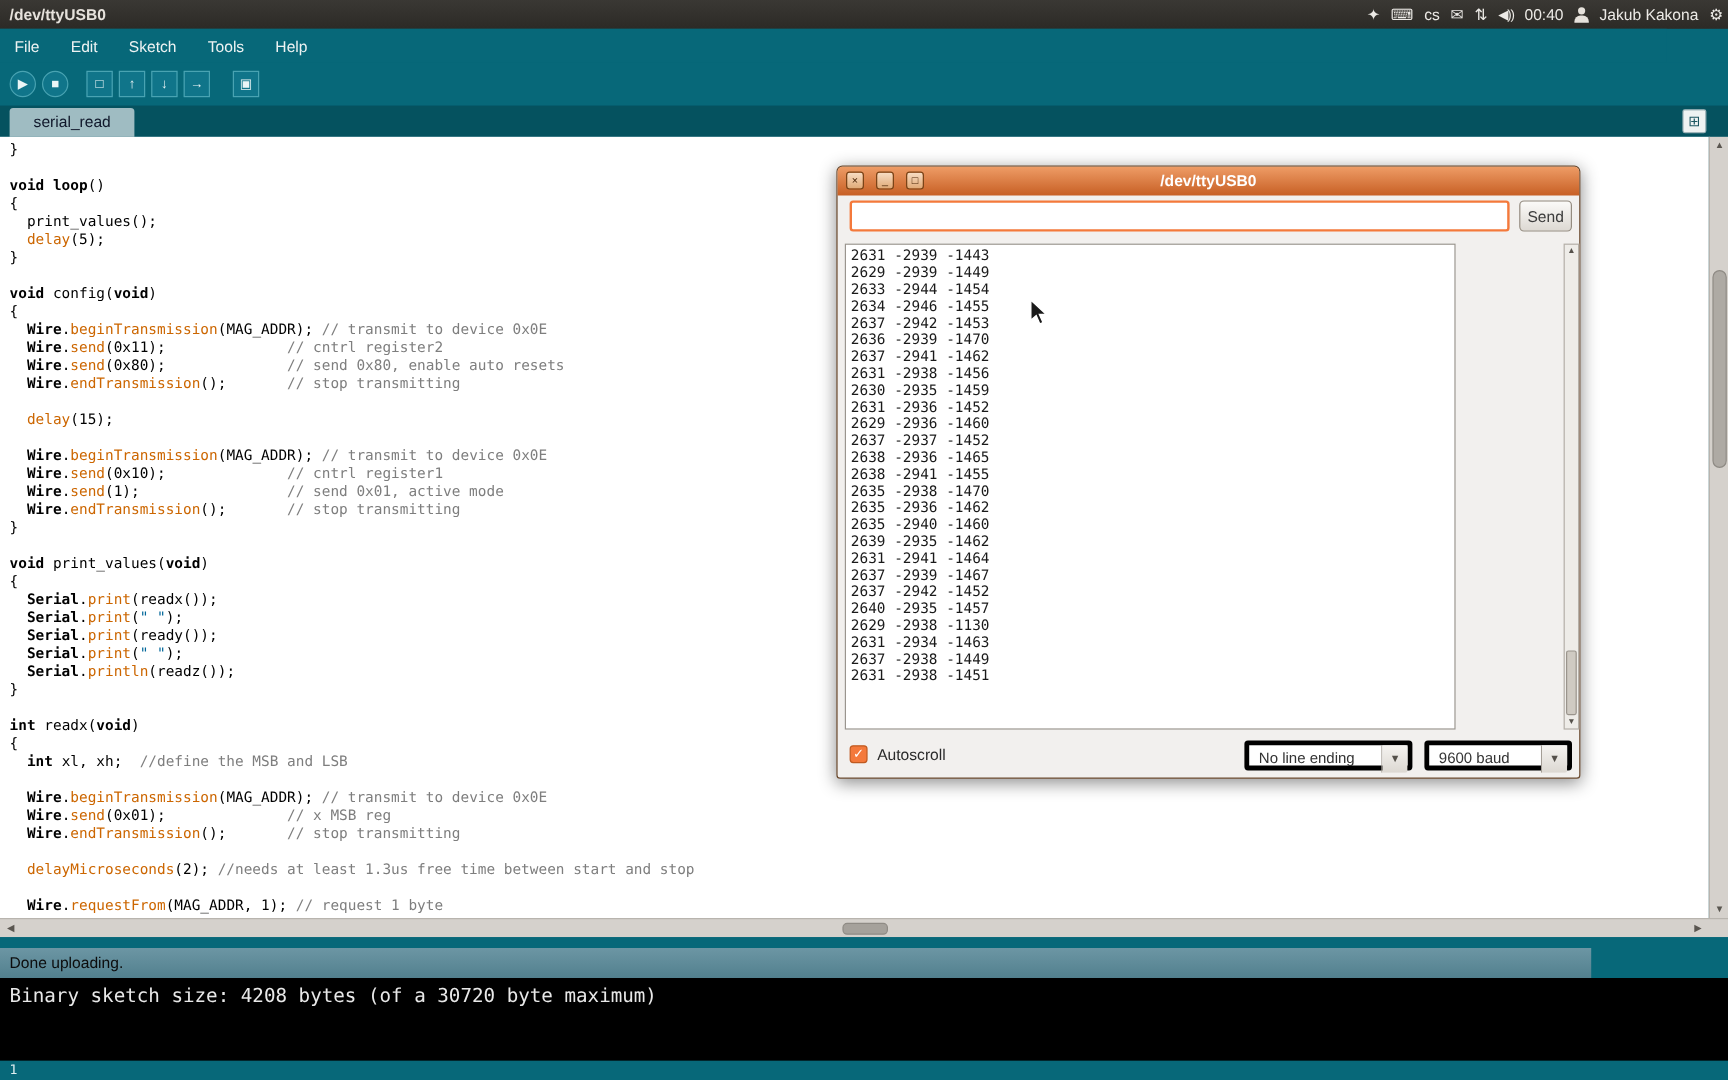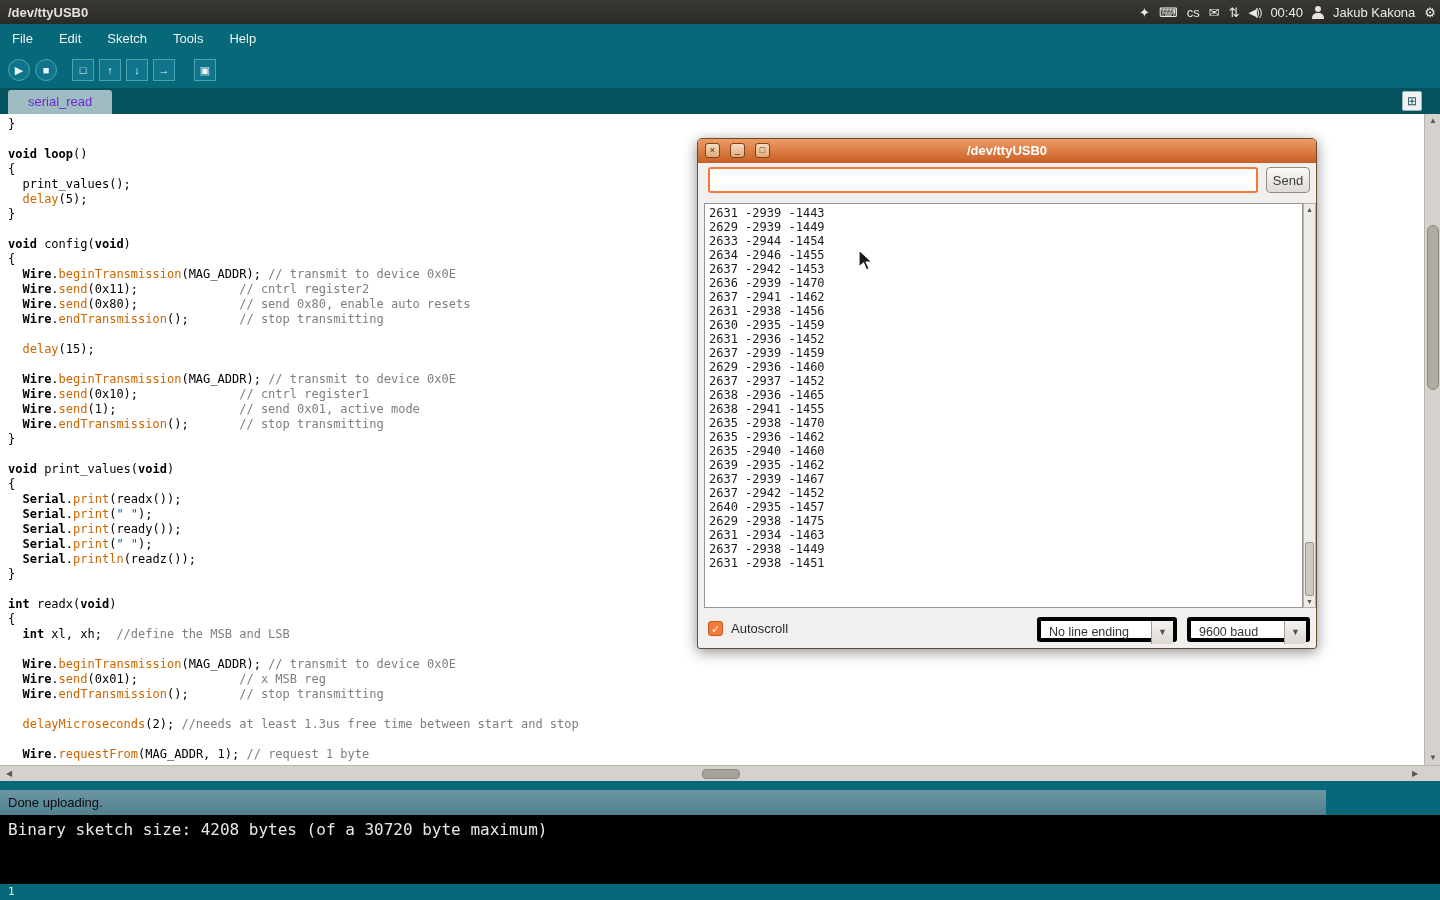--- a/index.html
+++ b/index.html
@@ -29,21 +29,21 @@
     display:flex; align-items:center; padding-left:8px; }
   .tb-btn { width:22px; height:22px; margin-right:5px; background:#10758a; border:1px solid #49a3b2;
     color:#eaf5f6; font-size:11px; line-height:20px; text-align:center; cursor:pointer; }
   .tb-btn.round { border-radius:50%; }
   .tb-btn.gap { margin-left:10px; }
   .tb-btn.far { margin-left:14px; }
 
   
   .tabbar { position:absolute; left:0; top:88px; width:1440px; height:26px; background:#05525f; }
   .tab { position:absolute; left:8px; bottom:0; height:24px; padding:0 20px; background:#9fbcc2;
-    color:#6d28d9; font-size:13px; line-height:24px; border-radius:3px 3px 0 0; cursor:pointer; }
+    color:#0f172a; font-size:13px; line-height:24px; border-radius:3px 3px 0 0; cursor:pointer; }
   .tab-menu-btn { position:absolute; right:18px; top:3px; width:20px; height:20px; background:#eef2f2;
     border:1px solid #9fb5ba; border-radius:2px; color:#1b5560; font-size:12px; line-height:18px; text-align:center; cursor:pointer; }
 
   
   .editor { position:absolute; left:0; top:114px; width:1424px; height:651px; background:#ffffff; overflow:hidden; }
   .code { padding:3px 0 0 8px; font-family:"DejaVu Sans Mono", monospace; font-size:12px; line-height:15px; color:#000; }
   .code-line { white-space:pre; height:15px; }
   .sx-p { color:#000000; }
   .sx-k { color:#000000; font-weight:bold; }
   .sx-f { color:#cc6600; }
@@ -79,21 +79,21 @@
     color:#ffffff; font-weight:bold; font-size:13px; text-align:center; line-height:24px; }
   .smon-controls { position:absolute; left:7px; top:4px; display:flex; gap:10px; }
   .win-btn { width:15px; height:15px; background:linear-gradient(#f7dcc3,#e0aa78); border:1px solid #7a4418;
     border-radius:3px; color:#4a2508; font-size:9px; line-height:13px; text-align:center; cursor:pointer; }
   .smon-input { position:absolute; left:10px; top:28px; width:550px; height:26px; background:#ffffff;
     border:2px solid #f4793b; border-radius:3px; font-size:13px; padding:0 6px; outline:none;
     font-family:"Liberation Sans", sans-serif; }
   .smon-send { position:absolute; left:568px; top:28px; width:44px; height:26px;
     background:linear-gradient(#fbfaf8,#ddd9d3); border:1px solid #948c80; border-radius:4px;
     color:#3c3c3c; font-size:13px; cursor:pointer; font-family:"Liberation Sans", sans-serif; }
-  .smon-output { position:absolute; left:6px; top:64px; width:599px; height:405px; background:#ffffff;
+  .smon-output { position:absolute; left:6px; top:64px; width:509px; height:405px; background:#ffffff;
     border:1px solid #9a958e; overflow:hidden; padding:2px 0 0 4px;
     font-family:"DejaVu Sans Mono", monospace; font-size:12px; color:#1a1a1a; }
   .serial-line { white-space:pre; height:14px; line-height:14px; }
   .smon-vscroll { position:absolute; left:605px; top:64px; width:13px; height:405px; background:#eeece8; border:1px solid #b5b0a8; }
   .smon-vscroll .sa-up { position:absolute; left:0; top:0; width:11px; height:11px; font-size:7px; color:#55514b; text-align:center; line-height:11px; cursor:pointer; }
   .smon-vscroll .sa-dn { position:absolute; left:0; bottom:0; width:11px; height:11px; font-size:7px; color:#55514b; text-align:center; line-height:11px; cursor:pointer; }
   .smon-vscroll .sthumb { position:absolute; left:1px; top:338px; width:9px; height:54px; background:#cfcac2; border:1px solid #9a948c; border-radius:2px; cursor:pointer; }
   .smon-bottom { position:absolute; left:0; top:478px; width:620px; height:30px; }
   .checkbox { position:absolute; left:10px; top:4px; width:15px; height:15px; background:#f4793b;
     border:1px solid #c05a20; border-radius:3px; color:#ffffff; font-size:11px; line-height:14px; text-align:center; cursor:pointer; }
@@ -237,33 +237,33 @@
         <div class="serial-line">2631 -2939 -1443</div>
         <div class="serial-line">2629 -2939 -1449</div>
         <div class="serial-line">2633 -2944 -1454</div>
         <div class="serial-line">2634 -2946 -1455</div>
         <div class="serial-line">2637 -2942 -1453</div>
         <div class="serial-line">2636 -2939 -1470</div>
         <div class="serial-line">2637 -2941 -1462</div>
         <div class="serial-line">2631 -2938 -1456</div>
         <div class="serial-line">2630 -2935 -1459</div>
         <div class="serial-line">2631 -2936 -1452</div>
-        <div class="serial-line">2637 -2939 -1459</div>
         <div class="serial-line">2629 -2936 -1460</div>
         <div class="serial-line">2637 -2937 -1452</div>
         <div class="serial-line">2638 -2936 -1465</div>
         <div class="serial-line">2638 -2941 -1455</div>
         <div class="serial-line">2635 -2938 -1470</div>
         <div class="serial-line">2635 -2936 -1462</div>
         <div class="serial-line">2635 -2940 -1460</div>
         <div class="serial-line">2639 -2935 -1462</div>
+        <div class="serial-line">2631 -2941 -1464</div>
         <div class="serial-line">2637 -2939 -1467</div>
         <div class="serial-line">2637 -2942 -1452</div>
         <div class="serial-line">2640 -2935 -1457</div>
-        <div class="serial-line">2629 -2938 -1475</div>
+        <div class="serial-line">2629 -2938 -1130</div>
         <div class="serial-line">2631 -2934 -1463</div>
         <div class="serial-line">2637 -2938 -1449</div>
         <div class="serial-line">2631 -2938 -1451</div>
       </div>
     <div class="smon-vscroll">
       <div class="sa-up">▲</div>
       <div class="sthumb"></div>
       <div class="sa-dn">▼</div>
     </div>
     <div class="smon-bottom">

